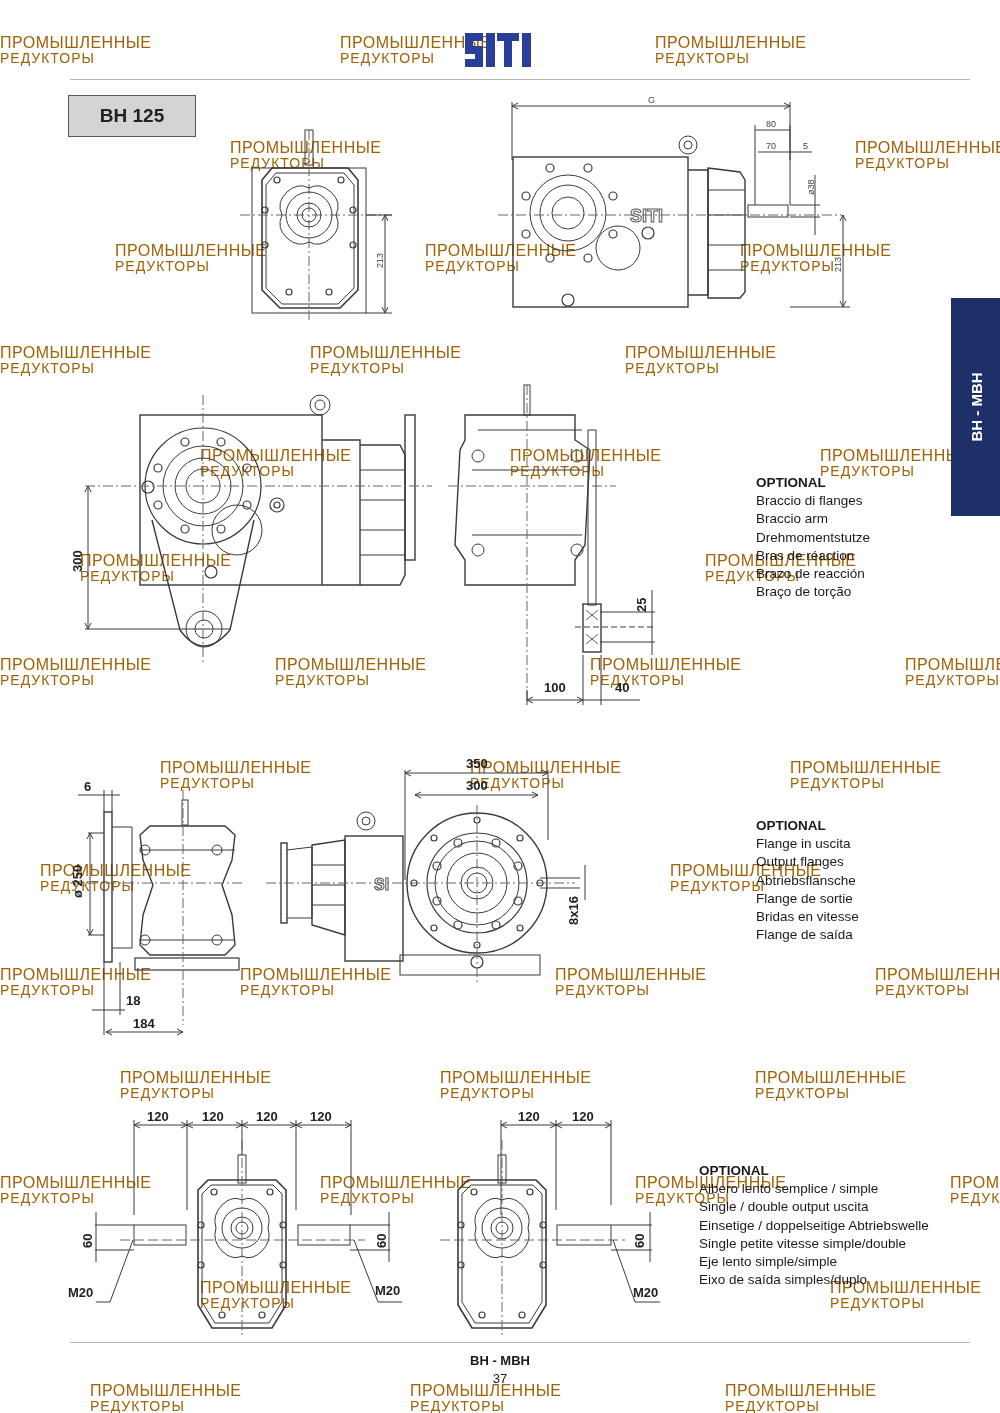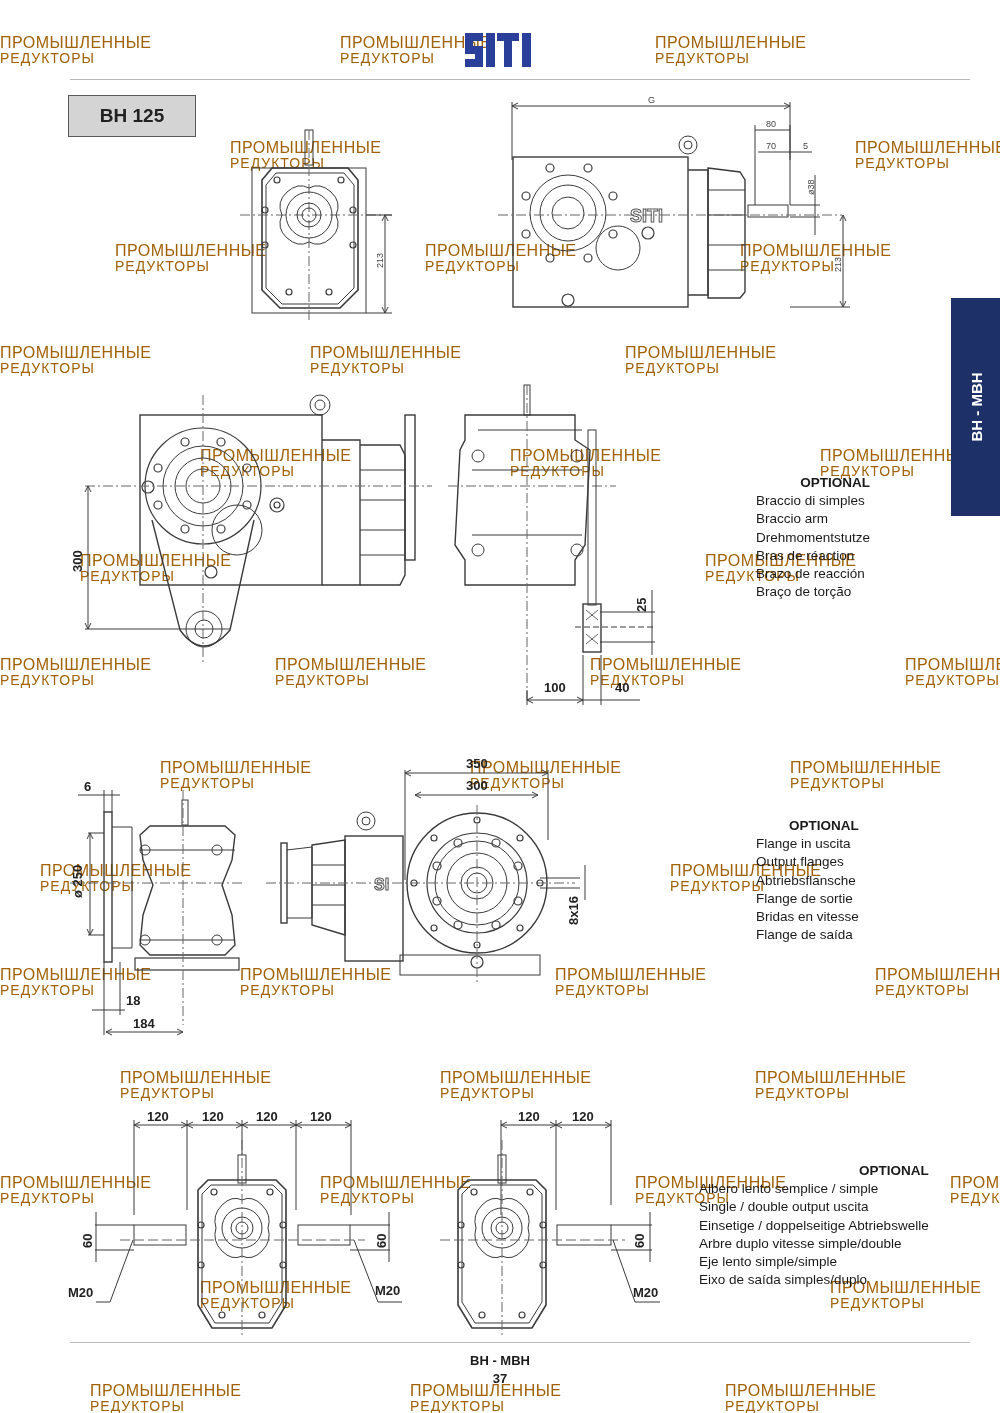--- a/index.html
+++ b/index.html
@@ -13,23 +13,23 @@
   .logo { left:463px; top:30px; width:74px; height:40px; }
   .rule-top { left:70px; top:79px; width:900px; height:1px; background:#b8b8b8; }
   .rule-bottom { left:70px; top:1342px; width:900px; height:1px; background:#b8b8b8; }
   .model-box { left:68px; top:95px; width:128px; height:42px; background:#d4d4d4;
                border:1px solid #5a5a5a; box-sizing:border-box; display:flex;
                align-items:center; justify-content:center; font-weight:bold; font-size:19px; color:#222; }
   .side-tab { left:951px; top:298px; width:49px; height:218px; background:#1d3168; }
   .side-tab span { position:absolute; left:50%; top:50%; transform:translate(-50%,-50%) rotate(-90deg);
                    color:#fff; font-weight:bold; font-size:15px; white-space:nowrap; }
   .opt { position:absolute; font-size:13.5px; line-height:18.2px; color:#1a1a1a; }
-  .opt .h { font-weight:bold;text-align:right; }
+  .opt .h { font-weight:bold; }
   .footer-t { left:0; width:1000px; top:1353px; text-align:center; font-weight:bold; font-size:13px; }
-  .footer-p { left:0; width:1000px; top:1371px; text-align:center; font-size:13px;font-weight:bold; }
+  .footer-p { left:0; width:1000px; top:1371px; text-align:center; font-size:13px; }
   svg.drw { position:absolute; left:0; top:0; }
   .dim { font-family:"Liberation Sans", sans-serif; font-weight:bold; font-size:13px; fill:#222; }
   .dims { font-family:"Liberation Sans", sans-serif; font-size:9px; fill:#444; }
 </style>
 </head>
 <body>
 
 <div class="wm" style="left:0;top:35px">
     <span class="l1">ПРОМЫШЛЕННЫЕ</span>
     <span class="l2">РЕДУКТОРЫ</span>
@@ -525,21 +525,21 @@
       <line x1="611" y1="1250" x2="652" y2="1250"></line>
     <line x1="650" y1="1212" x2="650" y2="1262"></line>
     <text class="dim" x="0" y="0" transform="translate(644,1248) rotate(-90)" stroke="none">60</text>
     <polyline points="660,1302 635,1302 613,1240"></polyline>
   </g>
   <text class="dim" x="633" y="1297" stroke="none">M20</text>
 </svg>
 
 <div class="opt" style="left:756px;top:474px">
   <div class="h">OPTIONAL</div>
-  <div>Braccio di simples</div>
+  <div>Braccio di flanges</div>
   <div>Braccio arm</div>
   <div>Drehmomentstutze</div>
   <div>Bras de réaction</div>
   <div>Brazo de reacción</div>
   <div>Braço de torção</div>
 </div>
 
 <div class="opt" style="left:756px;top:817px">
   <div class="h">OPTIONAL</div>
   <div>Flange in uscita</div>
@@ -548,20 +548,20 @@
   <div>Flange de sortie</div>
   <div>Bridas en vitesse</div>
   <div>Flange de saída</div>
 </div>
 
 <div class="opt" style="left:699px;top:1162px">
   <div class="h">OPTIONAL</div>
   <div>Albero lento semplice / simple</div>
   <div>Single / double output uscita</div>
   <div>Einsetige / doppelseitige Abtriebswelle</div>
-  <div>Arbre duplo vitesse simple/double</div>
+  <div>Single petite vitesse simple/double</div>
   <div>Eje lento simple/simple</div>
   <div>Eixo de saída simples/duplo</div>
 </div>
 
 <div class="abs rule-bottom"></div>
 <div class="abs footer-t">BH - MBH</div>
 <div class="abs footer-p">37</div>
 
 </body></html>

